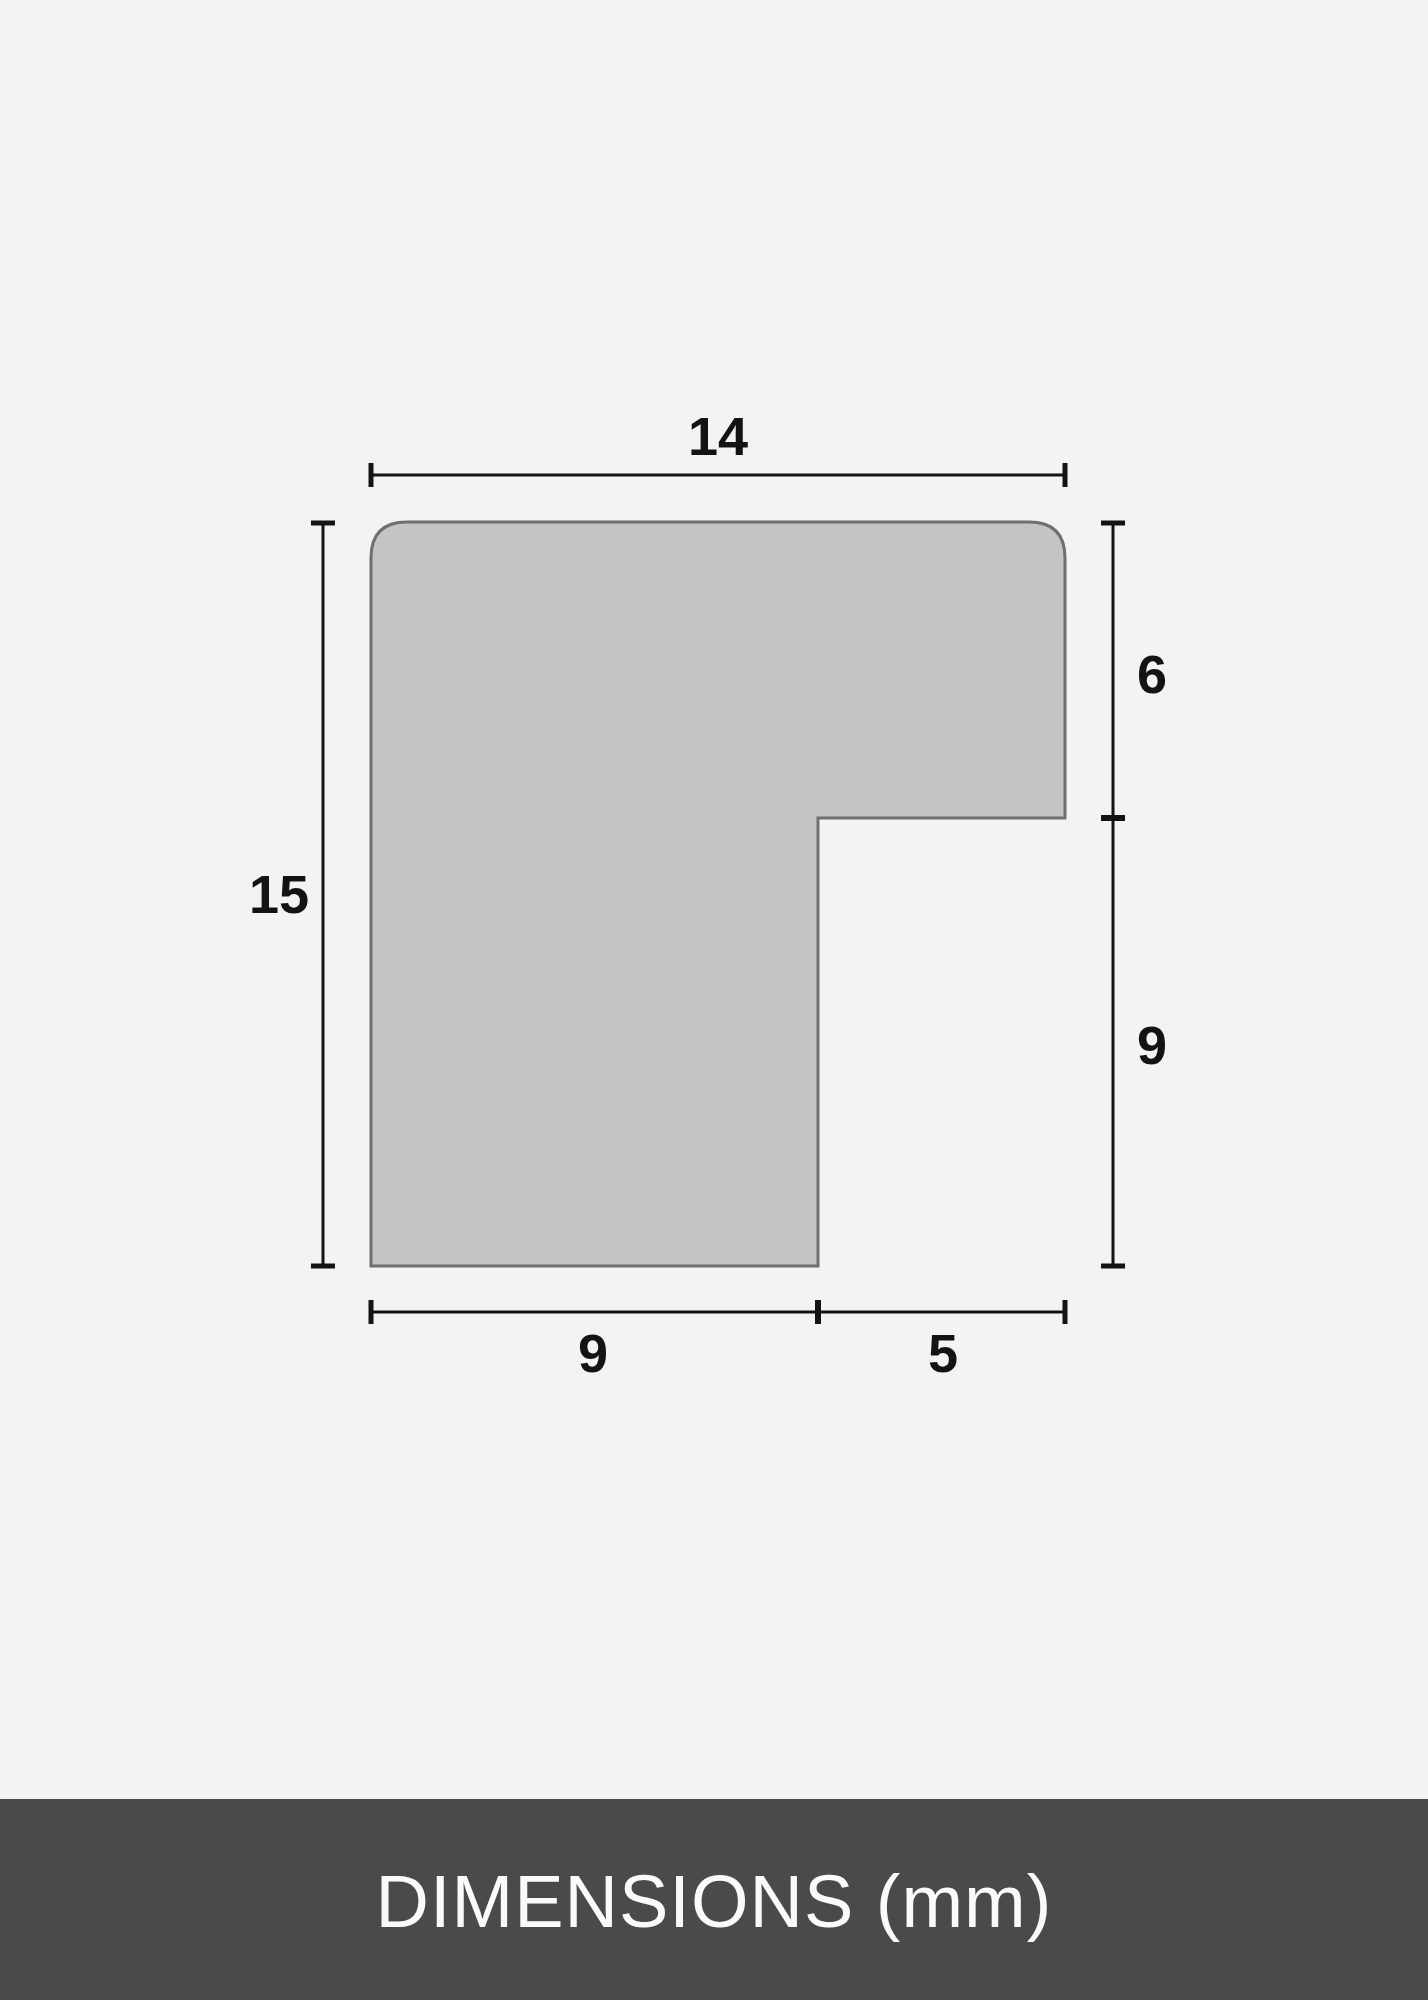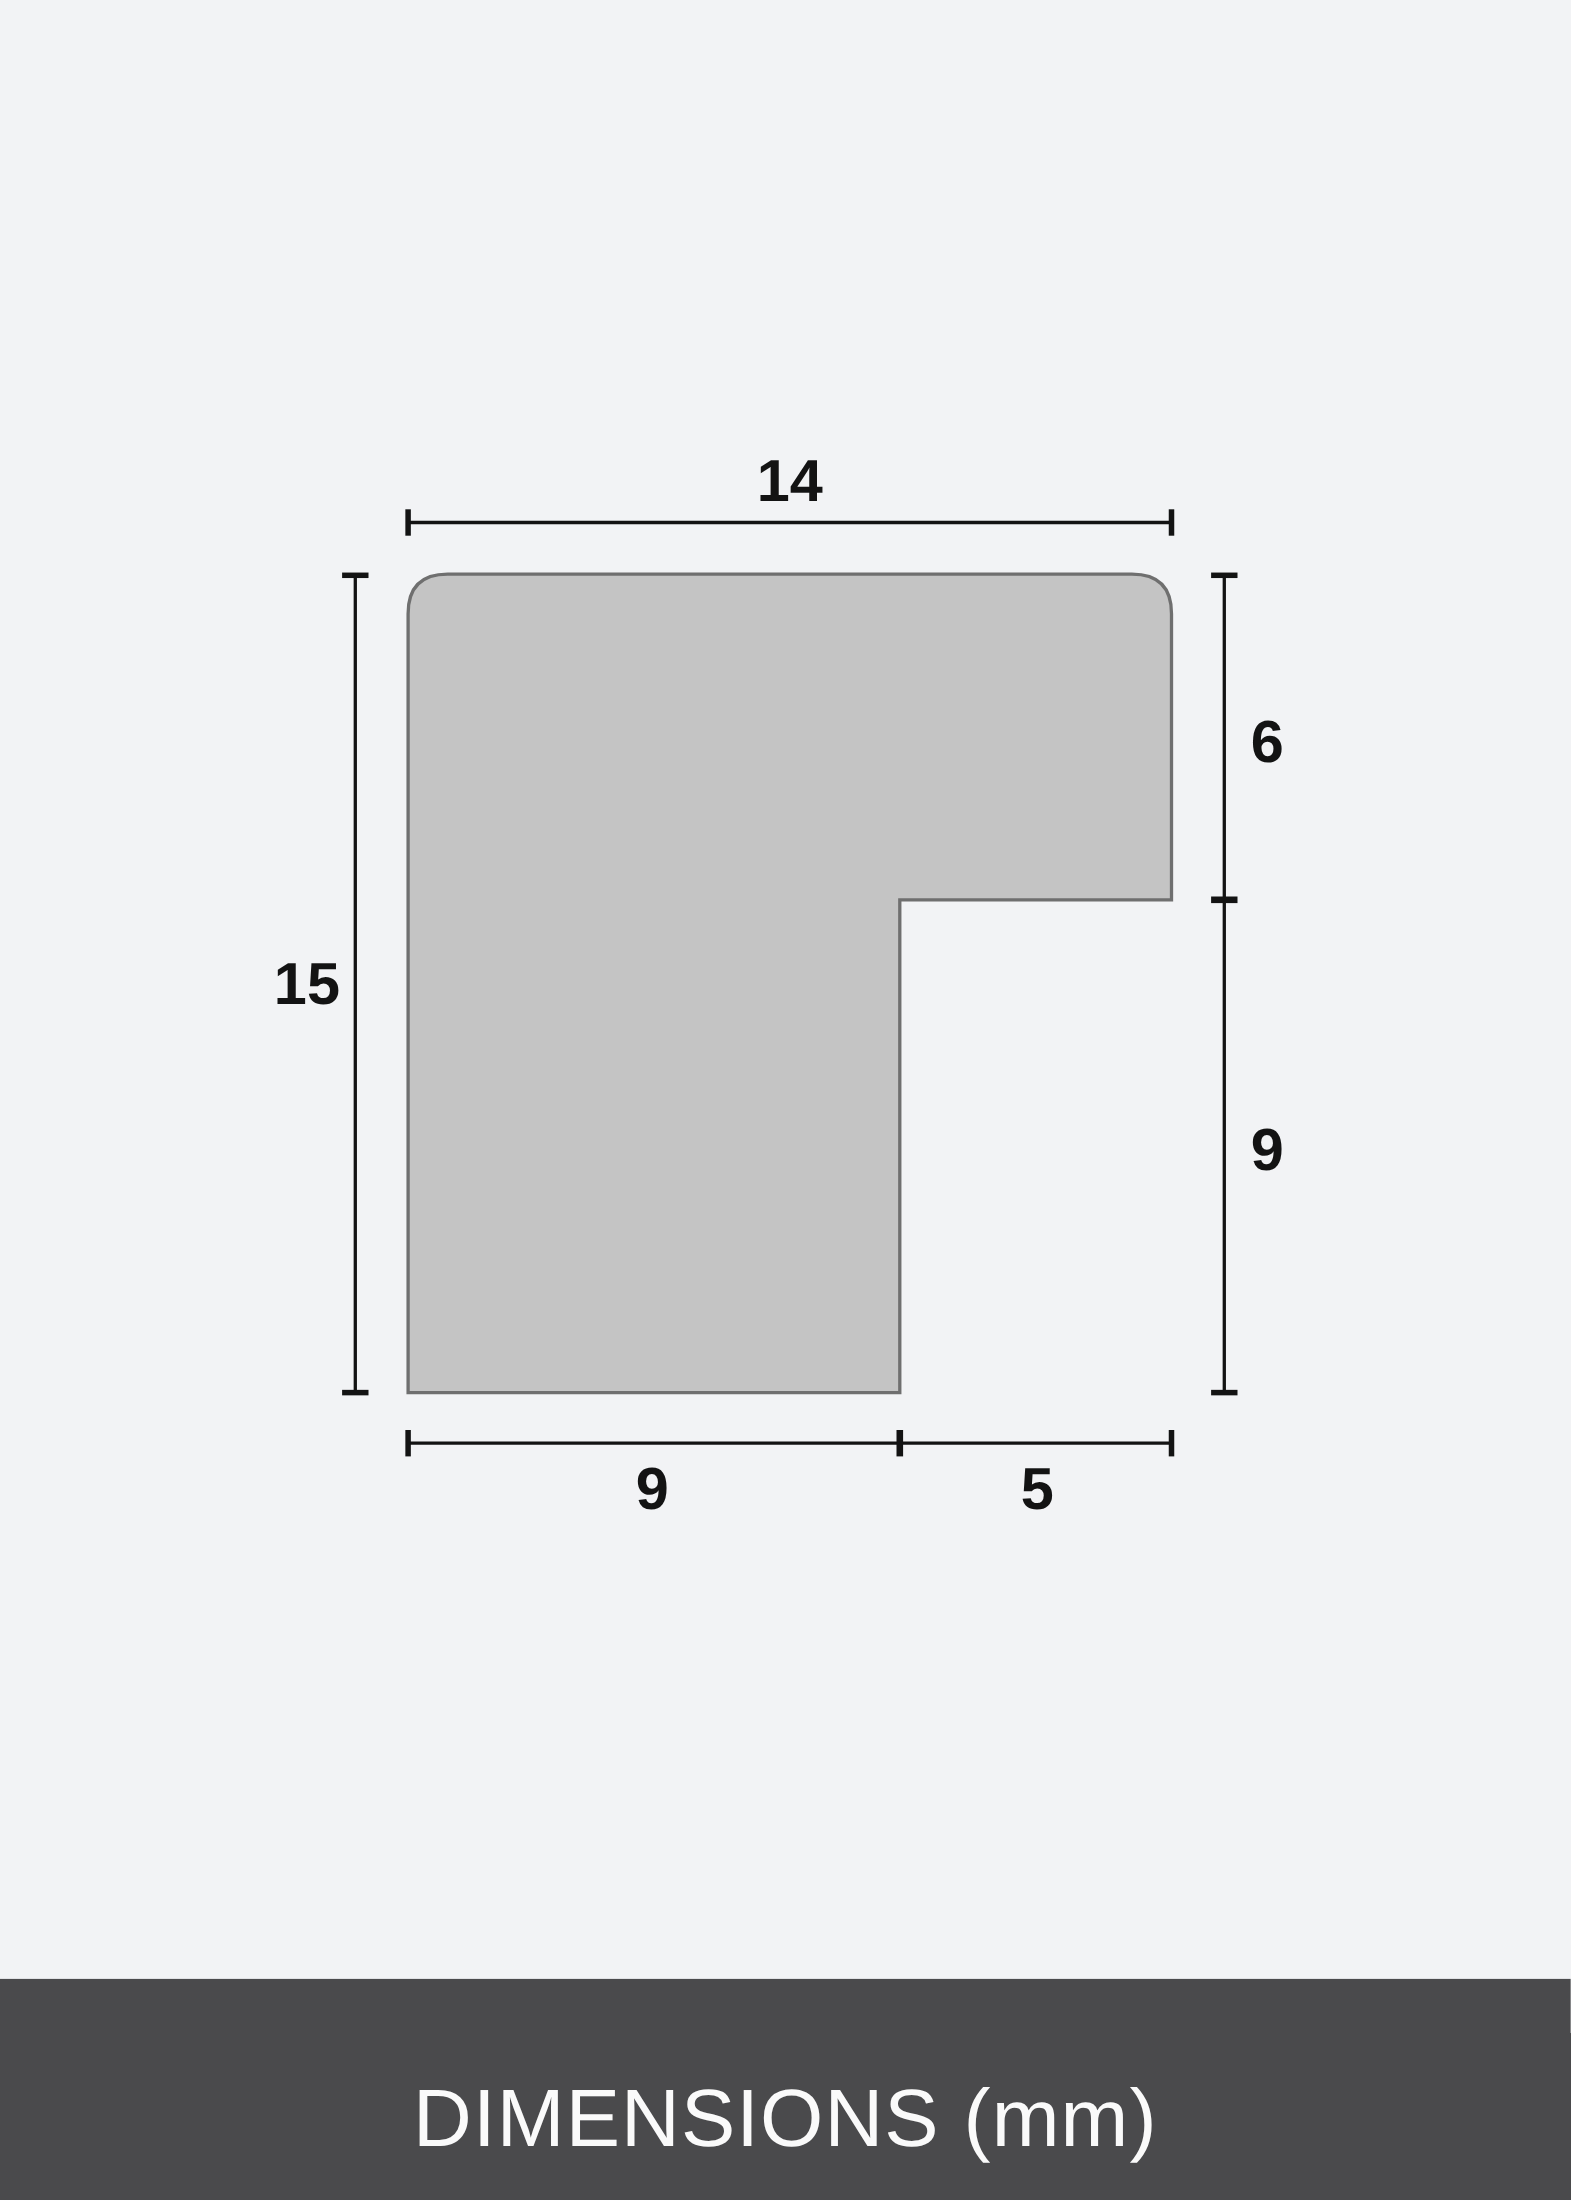--- a/index.html
+++ b/index.html
@@ -36,21 +36,21 @@
     left: 0;
     top: 1799px;
     width: 1428px;
     height: 201px;
     background: #4a4a4c;
     display: flex;
     justify-content: center;
     align-items: flex-start;
   }
   .footer-title {
-    margin-top: 90px;
+    margin-top: 66px;
     font-family: "Liberation Sans", sans-serif;
     font-weight: 300;
     font-size: 74px;
     line-height: 1;
     letter-spacing: 1px;
     color: #fafafa;
     white-space: nowrap;
   }
 </style>
 </head>

